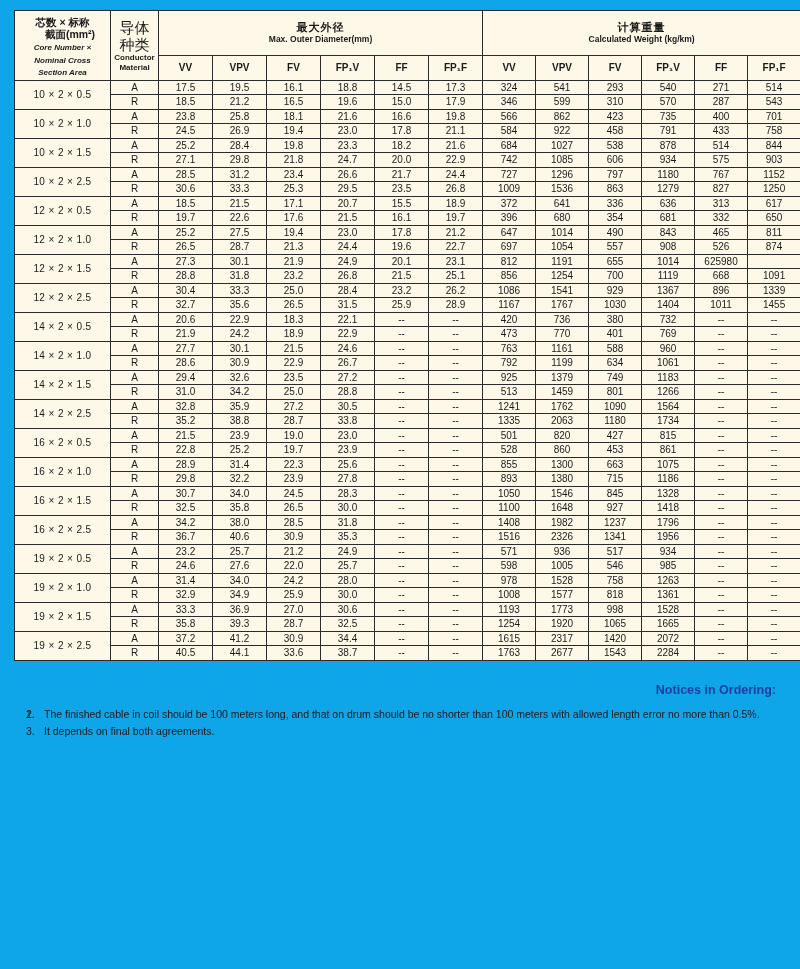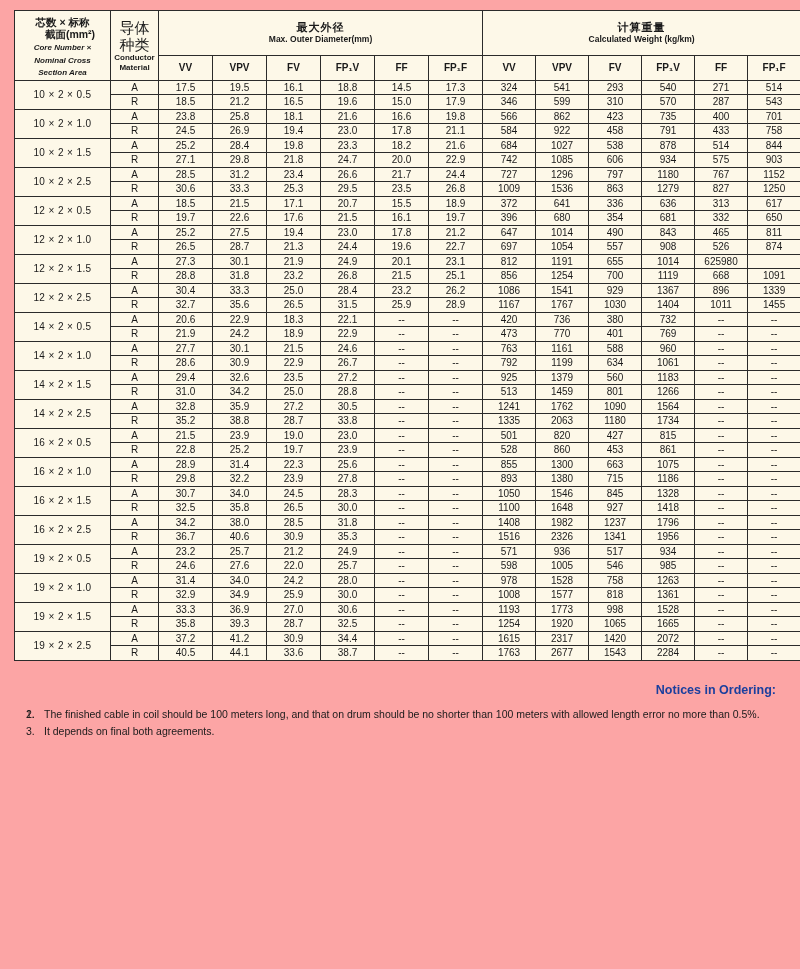--- a/index.html
+++ b/index.html
@@ -6,21 +6,21 @@
   body{
     width:800px;height:969px;
     background:#ffffff;
     font-family:"Liberation Sans", sans-serif;
     color:#231f20;
     -webkit-font-smoothing:antialiased;
   }
   .page{
     position:relative;
     width:800px;height:969px;
-    background:#fca5a5;
+    background:#0ea5e9;
     box-sizing:border-box;
     padding:10px 14px 0 14px;
   }
   table.spec{
     width:772px;
     border-collapse:collapse;
     table-layout:fixed;
     background:#fdf8e8;
     margin:0 auto;
   }
@@ -472,21 +472,21 @@
           <td class="size-cell" rowspan="2">14 × 2 × 1.5</td>
           <td class="cm-cell">A</td>
           <td>29.4</td>
           <td>32.6</td>
           <td>23.5</td>
           <td>27.2</td>
           <td>--</td>
           <td>--</td>
           <td>925</td>
           <td>1379</td>
-          <td>560</td>
+          <td>749</td>
           <td>1183</td>
           <td>--</td>
           <td>--</td>
         </tr>
         <tr>
           <td class="cm-cell">R</td>
           <td>31.0</td>
           <td>34.2</td>
           <td>25.0</td>
           <td>28.8</td>

